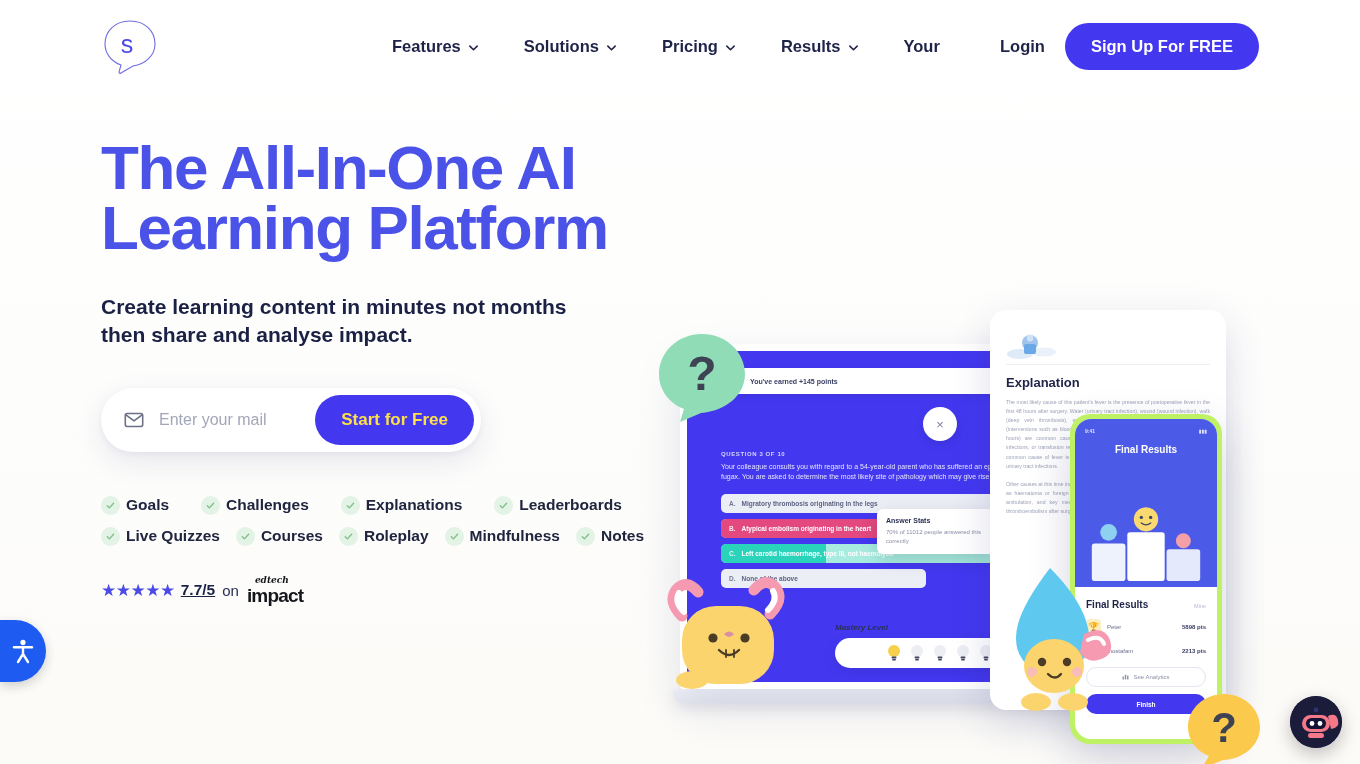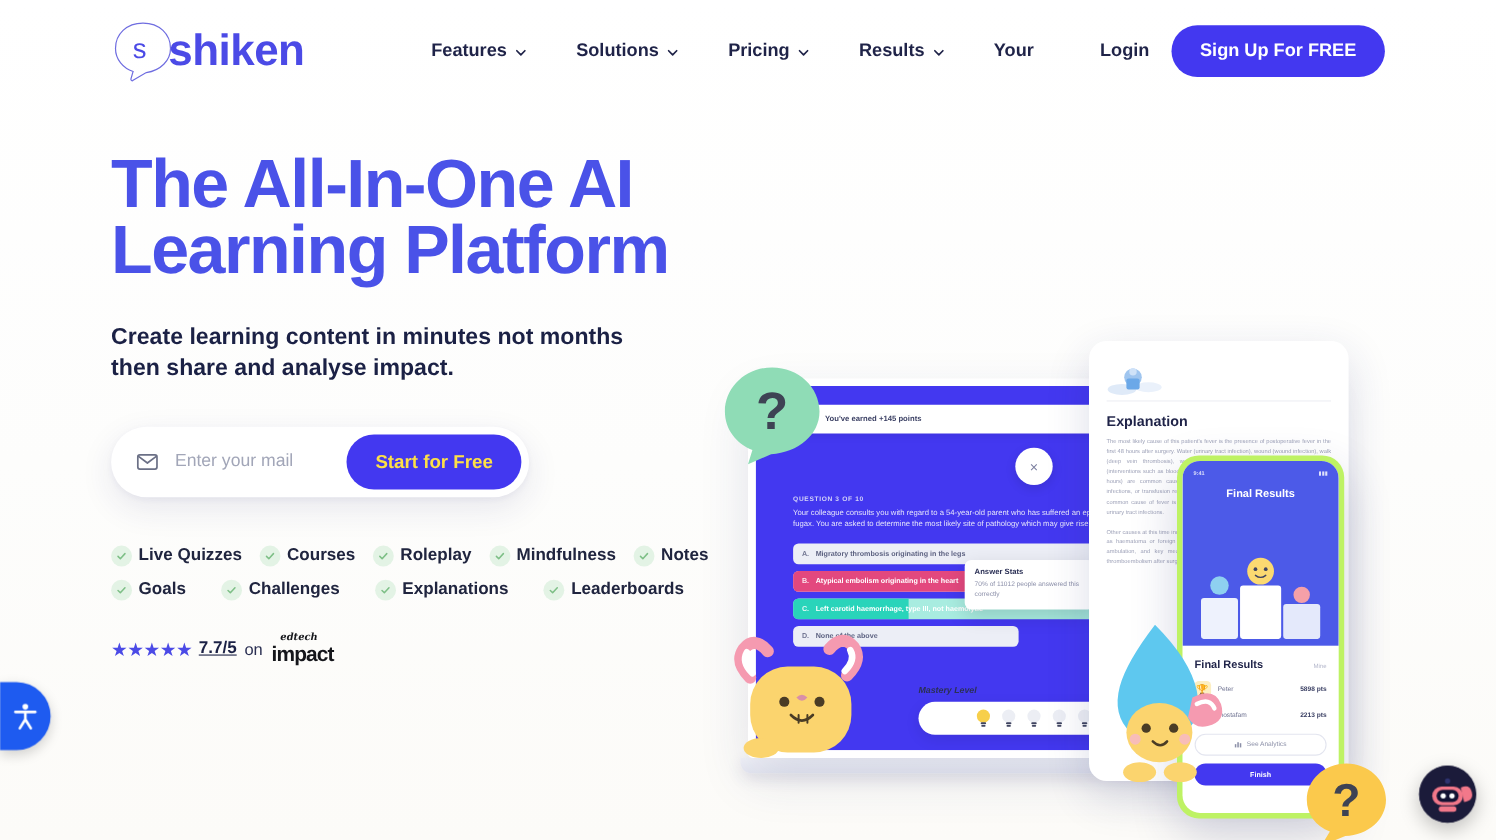--- a/index.html
+++ b/index.html
@@ -662,21 +662,20 @@
 
 <header class="site-header">
 
   <div class="brand">
     <span class="brand-bubble">
       <svg width="58" height="58" viewBox="0 0 58 58">
         <path d="M29 4 C14 4 4 14 4 27 C4 37 11 45 20 48 L18 55 C18 56 19 57 20 56 L32 49 C45 47 54 38 54 27 C54 14 44 4 29 4 Z" fill="none" stroke="#6f6de0" stroke-width="1.1"></path>
         <text x="26" y="36" font-family="Liberation Sans, sans-serif" font-size="25" font-weight="500" fill="#4b4ae6" text-anchor="middle">s</text>
       </svg>
     </span>
-    <span class="brand-word">shiken</span>
   </div>
 
   <nav class="main-nav">
     <div class="nav-item">
       <span>Features</span>
       <span class="chev">
         <svg width="11" height="11" viewBox="0 0 12 12">
             <path d="M2 4.5 L6 8.5 L10 4.5" fill="none" stroke="#1f2348" stroke-width="1.7" stroke-linecap="round" stroke-linejoin="round"></path>
           </svg>
       </span>
@@ -729,20 +728,55 @@
         <svg width="22" height="22" viewBox="0 0 24 24">
           <rect x="2.5" y="5" width="19" height="14" rx="2" fill="none" stroke="#6b7086" stroke-width="1.7"></rect>
           <path d="M3.2 6.4 L12 13 L20.8 6.4" fill="none" stroke="#6b7086" stroke-width="1.7" stroke-linecap="round" stroke-linejoin="round"></path>
         </svg>
       </span>
       <input class="email-input" type="email" placeholder="Enter your mail" style="">
       <button class="start-btn">Start for Free</button>
     </div>
 
     <div class="feature-rows">
+      <div class="feature-row row2">
+        <span class="feature-item">
+          <span class="check-circle">
+            <svg width="11" height="11" viewBox="0 0 12 12">
+                <path d="M2.5 6.3 L4.8 8.6 L9.4 3.6" fill="none" stroke="#7dbf86" stroke-width="1.5" stroke-linecap="round" stroke-linejoin="round"></path>
+              </svg>
+          </span>
+          <span>Goals</span>
+        </span>
+        <span class="feature-item">
+          <span class="check-circle">
+            <svg width="11" height="11" viewBox="0 0 12 12">
+                <path d="M2.5 6.3 L4.8 8.6 L9.4 3.6" fill="none" stroke="#7dbf86" stroke-width="1.5" stroke-linecap="round" stroke-linejoin="round"></path>
+              </svg>
+          </span>
+          <span>Challenges</span>
+        </span>
+        <span class="feature-item">
+          <span class="check-circle">
+            <svg width="11" height="11" viewBox="0 0 12 12">
+                <path d="M2.5 6.3 L4.8 8.6 L9.4 3.6" fill="none" stroke="#7dbf86" stroke-width="1.5" stroke-linecap="round" stroke-linejoin="round"></path>
+              </svg>
+          </span>
+          <span>Explanations</span>
+        </span>
+        <span class="feature-item">
+          <span class="check-circle">
+            <svg width="11" height="11" viewBox="0 0 12 12">
+                <path d="M2.5 6.3 L4.8 8.6 L9.4 3.6" fill="none" stroke="#7dbf86" stroke-width="1.5" stroke-linecap="round" stroke-linejoin="round"></path>
+              </svg>
+          </span>
+          <span>Leaderboards</span>
+        </span>
+      </div>
+
       <div class="feature-row row1">
         <span class="feature-item">
           <span class="check-circle">
             <svg width="11" height="11" viewBox="0 0 12 12">
                 <path d="M2.5 6.3 L4.8 8.6 L9.4 3.6" fill="none" stroke="#7dbf86" stroke-width="1.5" stroke-linecap="round" stroke-linejoin="round"></path>
               </svg>
           </span>
           <span>Live Quizzes</span>
         </span>
         <span class="feature-item">
@@ -771,55 +805,20 @@
         </span>
         <span class="feature-item">
           <span class="check-circle">
             <svg width="11" height="11" viewBox="0 0 12 12">
                 <path d="M2.5 6.3 L4.8 8.6 L9.4 3.6" fill="none" stroke="#7dbf86" stroke-width="1.5" stroke-linecap="round" stroke-linejoin="round"></path>
               </svg>
           </span>
           <span>Notes</span>
         </span>
       </div>
-
-      <div class="feature-row row2">
-        <span class="feature-item">
-          <span class="check-circle">
-            <svg width="11" height="11" viewBox="0 0 12 12">
-                <path d="M2.5 6.3 L4.8 8.6 L9.4 3.6" fill="none" stroke="#7dbf86" stroke-width="1.5" stroke-linecap="round" stroke-linejoin="round"></path>
-              </svg>
-          </span>
-          <span>Goals</span>
-        </span>
-        <span class="feature-item">
-          <span class="check-circle">
-            <svg width="11" height="11" viewBox="0 0 12 12">
-                <path d="M2.5 6.3 L4.8 8.6 L9.4 3.6" fill="none" stroke="#7dbf86" stroke-width="1.5" stroke-linecap="round" stroke-linejoin="round"></path>
-              </svg>
-          </span>
-          <span>Challenges</span>
-        </span>
-        <span class="feature-item">
-          <span class="check-circle">
-            <svg width="11" height="11" viewBox="0 0 12 12">
-                <path d="M2.5 6.3 L4.8 8.6 L9.4 3.6" fill="none" stroke="#7dbf86" stroke-width="1.5" stroke-linecap="round" stroke-linejoin="round"></path>
-              </svg>
-          </span>
-          <span>Explanations</span>
-        </span>
-        <span class="feature-item">
-          <span class="check-circle">
-            <svg width="11" height="11" viewBox="0 0 12 12">
-                <path d="M2.5 6.3 L4.8 8.6 L9.4 3.6" fill="none" stroke="#7dbf86" stroke-width="1.5" stroke-linecap="round" stroke-linejoin="round"></path>
-              </svg>
-          </span>
-          <span>Leaderboards</span>
-        </span>
-      </div>
     </div>
 
     <div class="rating-row">
       <span class="stars">★★★★★</span>
       <span class="rating-score">7.7/5</span>
       <span class="rating-on">on</span>
       <span class="impact-logo">
         <span class="impact-edtech">edtech</span>
         <span class="impact-word">impact</span>
       </span>

